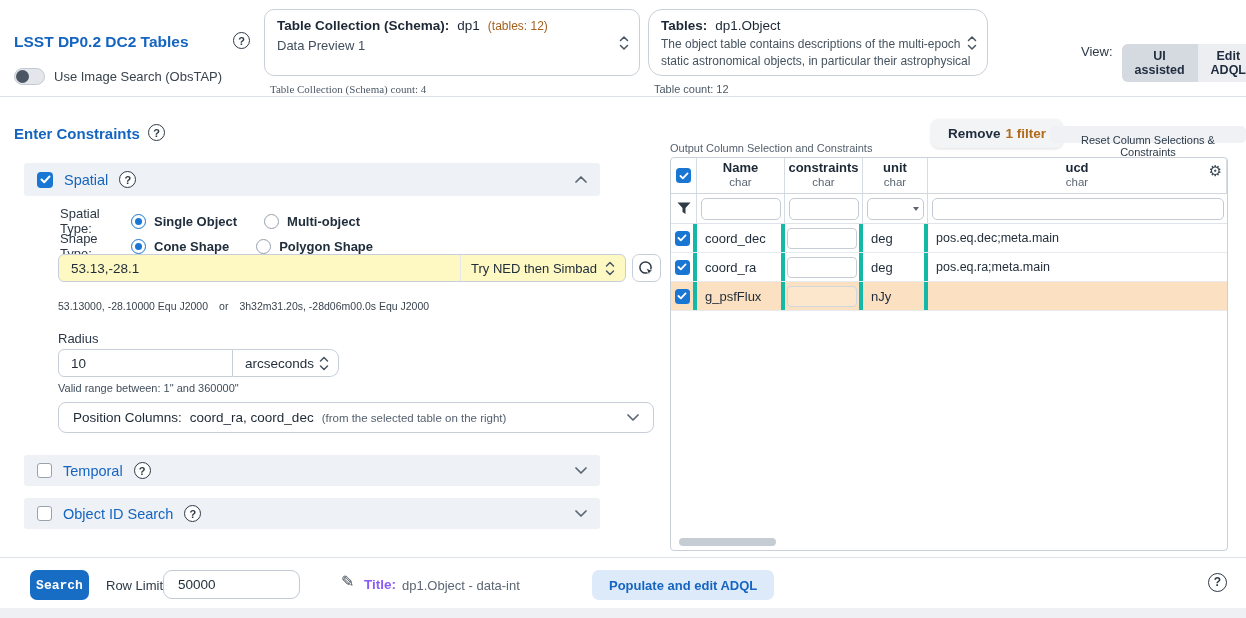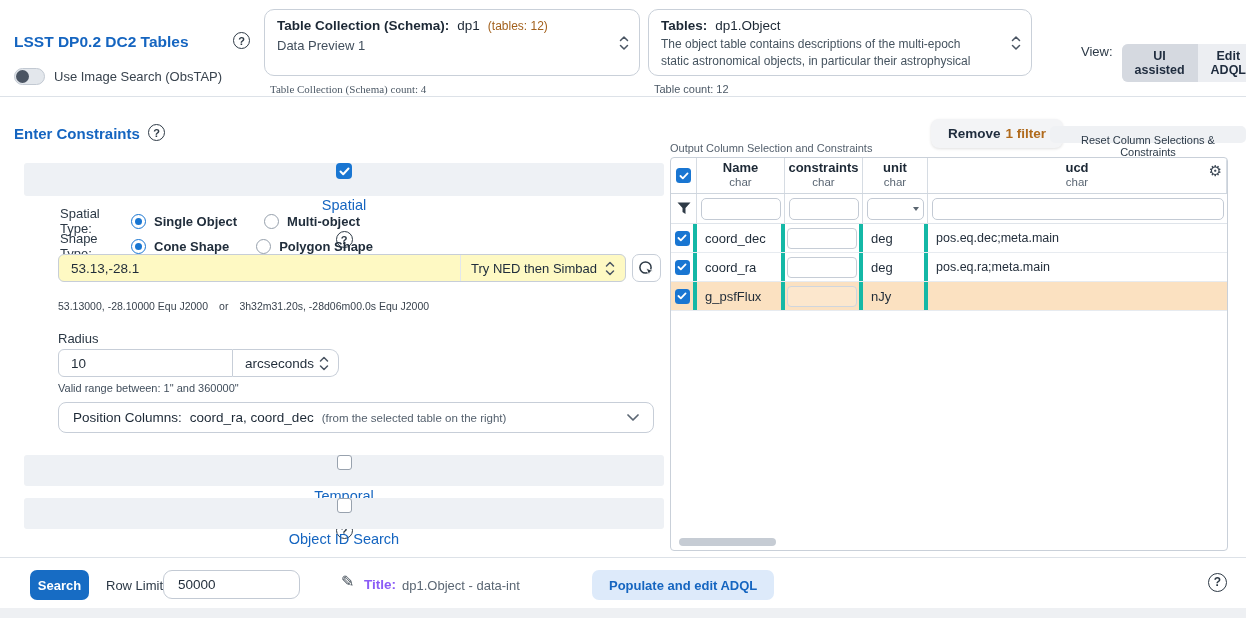--- a/index.html
+++ b/index.html
@@ -41,21 +41,21 @@
   .title-help{ position:absolute; left:233px; top:32px; }
   .toggle-row{ position:absolute; left:14px; top:68px; display:flex; align-items:center; gap:9px; }
   .toggle{ width:31px; height:17px; border-radius:9px; background:#e3e7ec; border:1px solid #c2c9d2;
            position:relative; cursor:pointer; flex:none;}
   .toggle-knob{ position:absolute; left:1px; top:1px; width:13px; height:13px; border-radius:50%; background:#4b5563; }
   .toggle-label{ font-size:13px; color:#39434e; }
 
   .select-card{ position:absolute; background:#fff; border:1px solid #c9d0d9; border-radius:10px;
                 padding:8px 30px 8px 12px; cursor:pointer; }
   .schema-card{ left:264px; top:9px; width:376px; height:67px; }
-  .tables-card{ left:648px; top:9px; width:384px; height:67px; }
+  .tables-card{ left:648px; top:9px; width:340px; height:67px;border-radius:14px; }
   .card-line1{ font-size:13.5px; color:#1c2835; white-space:nowrap; }
   .card-label{ font-weight:600; margin-right:8px; }
   .card-value{ margin-right:8px; }
   .card-meta{ font-size:12px; color:var(--orange-text,#a2601c); }
   .card-sub{ font-size:13px; color:#414e5c; margin-top:5px; }
   .tables-desc{ font-size:12px; line-height:1.38; color:#45535f; margin-top:3px;
                 width:312px; max-height:34px; overflow:hidden; }
   .card-spinner{ position:absolute; right:10px; top:50%; transform:translateY(-50%); }
   .card-hint{ position:absolute; font-size:11px; color:#4c5966; }
   .schema-hint{ left:270px; top:83px;font-family:Liberation Serif, serif; }
@@ -73,22 +73,22 @@
                       color:var(--accent,#1565c0); }
   .constraints-help{ position:absolute; left:148px; top:124px; }
   .remove-filter-btn{ position:absolute; left:931px; top:119px; height:29px; padding:0 17px;
                       background:#f3f4f6; border:none; border-radius:8px; font-size:13.5px; font-weight:700;
                       color:#1f2c3d; box-shadow:0 1px 3px rgba(0,0,0,.12); cursor:pointer; font-family:inherit;}
   .remove-filter-btn .hl{ color:#b06a1c; margin-left:5px; }
   .reset-btn{ position:absolute; left:1050px; top:126px; height:17px; padding:8px 8px; background:#eff1f4;
               border:none; border-radius:5px; font-size:11px; color:#2c3a48; cursor:pointer; font-family:inherit;}
 
   
-  .section-bar{ position:absolute; left:24px; width:640px; background:var(--bar-bg,#eef1f5);
-                border-radius:3px; display:flex; align-items:center; padding:0 13px; gap:18px; cursor:pointer;flex-direction:column;}
+  .section-bar{ position:absolute; left:24px; width:576px; background:var(--bar-bg,#eef1f5);
+                border-radius:3px; display:flex; align-items:center; padding:0 13px; gap:11px; cursor:pointer;}
   .spatial-bar{ top:163px; height:33px; }
   .temporal-bar{ top:455px; height:31px; }
   .objectid-bar{ top:498px; height:31px; }
   .section-title{ font-size:14.5px; color:var(--accent,#1565c0); }
   .bar-chev{ margin-left:auto; }
 
   .form-row{ position:absolute; left:60px; display:flex; align-items:center; font-size:13px; color:#2b3845; }
   .spatial-type-row{ top:206px; }
   .shape-type-row{ top:231px; }
   .form-label{ width:71px; }
@@ -153,21 +153,21 @@
   .drow.hl{ background:var(--highlight-row,#fbe1c1); }
   .drow.hl .cons-input{ background:#fce7cd; border-color:#cfd6de; }
   .hscroll-thumb{ position:absolute; left:8px; bottom:4px; width:97px; height:8px; border-radius:4px;
                   background:#c6ccd4; cursor:grab; }
 
   
   .footer{ position:absolute; left:0; top:557px; width:100%; height:51px; background:#fff;
            border-top:1px solid #dde2e8; }
   .search-btn{ position:absolute; left:30px; top:12px; width:59px; height:30px;
                background:var(--search-blue,#176cc4); border:none; border-radius:7px; color:#fff;
-               font-weight:700; font-size:13px; cursor:pointer; font-family:Liberation Sans, sans-serif;}
+               font-weight:700; font-size:13px; cursor:pointer; font-family:Liberation Mono, monospace;}
   .rowlimit-label{ position:absolute; left:106px; top:20px; font-size:13px; color:#2b3845; }
   .rowlimit-input{ position:absolute; left:163px; top:12px; width:137px; height:29px;
                    border:1px solid #c3cad4; border-radius:9px; padding:0 14px; font-size:13.5px;
                    color:#1f2b38; outline:none; font-family:inherit;}
   .pencil{ position:absolute; left:341px; top:16px; font-size:16px; color:#3c4752; cursor:pointer; line-height:1;}
   .title-label{ position:absolute; left:364px; top:19px; font-size:13.5px; font-weight:700; color:#8b5cf6; }
   .title-value{ position:absolute; left:402px; top:20px; font-size:13px; color:#5a6673; }
   .adql-btn{ position:absolute; left:592px; top:12px; height:30px; padding:0 17px; background:#ddeafa;
              border:none; border-radius:7px; color:var(--accent,#1565c0); font-weight:700; font-size:13px;
              cursor:pointer; font-family:inherit;}

